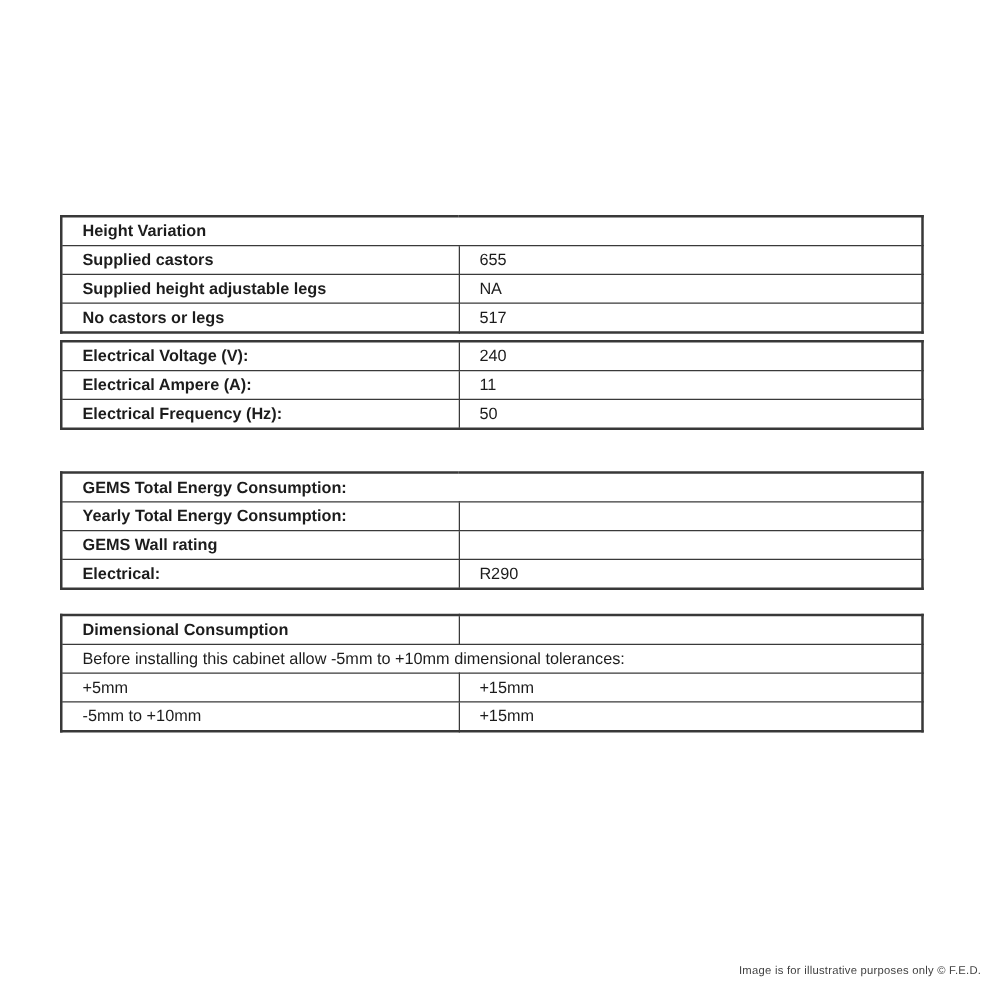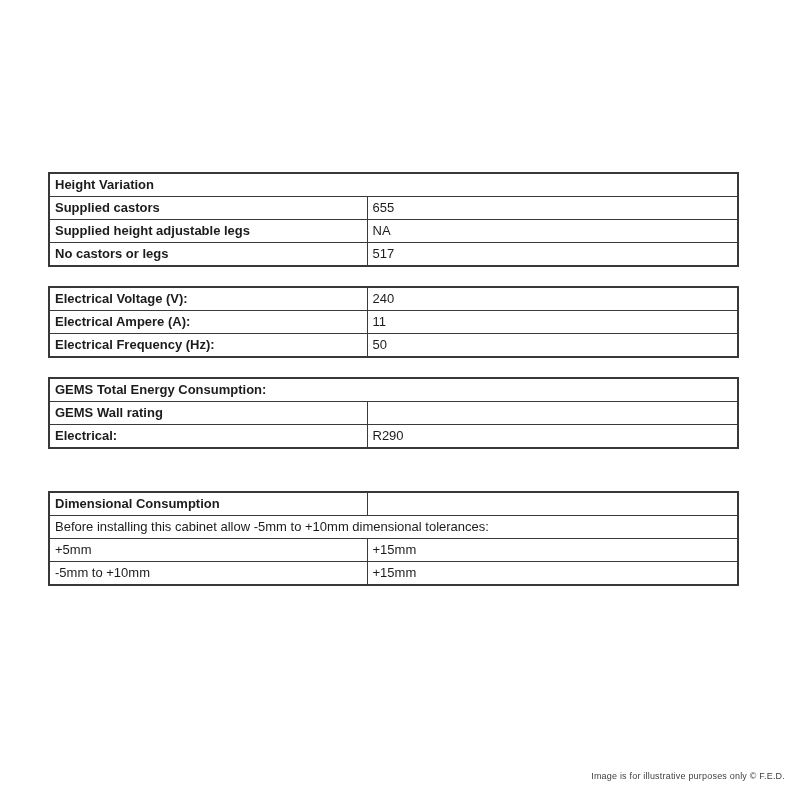--- a/index.html
+++ b/index.html
@@ -18,35 +18,35 @@
   table.spec-table {
     position: absolute;
     left: 48px;
     width: 689px;
     border-collapse: collapse;
     table-layout: fixed;
     border: 2px solid #383838;
   }
   table.spec-table td {
     border: 1px solid #3a3a3a;
-    padding: 1px 5px;
+    padding: 1px 16px;
     font-size: 13px;
     color: #1c1c1c;
     height: 20px;
     line-height: 1.25;
     white-space: nowrap;
     overflow: hidden;
     vertical-align: middle;
     background: #ffffff;
   }
   table.spec-table col.c1 { width: 318px; }
   table.spec-table col.c2 { width: 371px; }
   .lbl { font-weight: bold; }
   #t1 { top: 172px; }
-  #t2 { top: 286px; }
+  #t2 { top: 272px; }
   #t3 { top: 377px; }
   #t4 { top: 491px; }
   .footer-disclaimer {
     position: absolute;
     top: 771px;
     right: 5px;
     font-size: 9px;
     color: #3f3f3f;
     font-family: "Liberation Sans", sans-serif;
     letter-spacing: 0.2px;
@@ -105,20 +105,24 @@
   <table class="spec-table" id="t3">
     <colgroup>
         <col class="c1">
         <col class="c2">
       </colgroup>
     <tbody>
       <tr>
         <td colspan="2" class="lbl">GEMS Total Energy Consumption:</td>
       </tr>
       <tr>
+        <td class="lbl">Yearly Total Energy Consumption:</td>
+        <td></td>
+      </tr>
+      <tr>
         <td class="lbl">GEMS Wall rating</td>
         <td></td>
       </tr>
       <tr>
         <td class="lbl">Electrical:</td>
         <td>R290</td>
       </tr>
     </tbody>
   </table>
 

